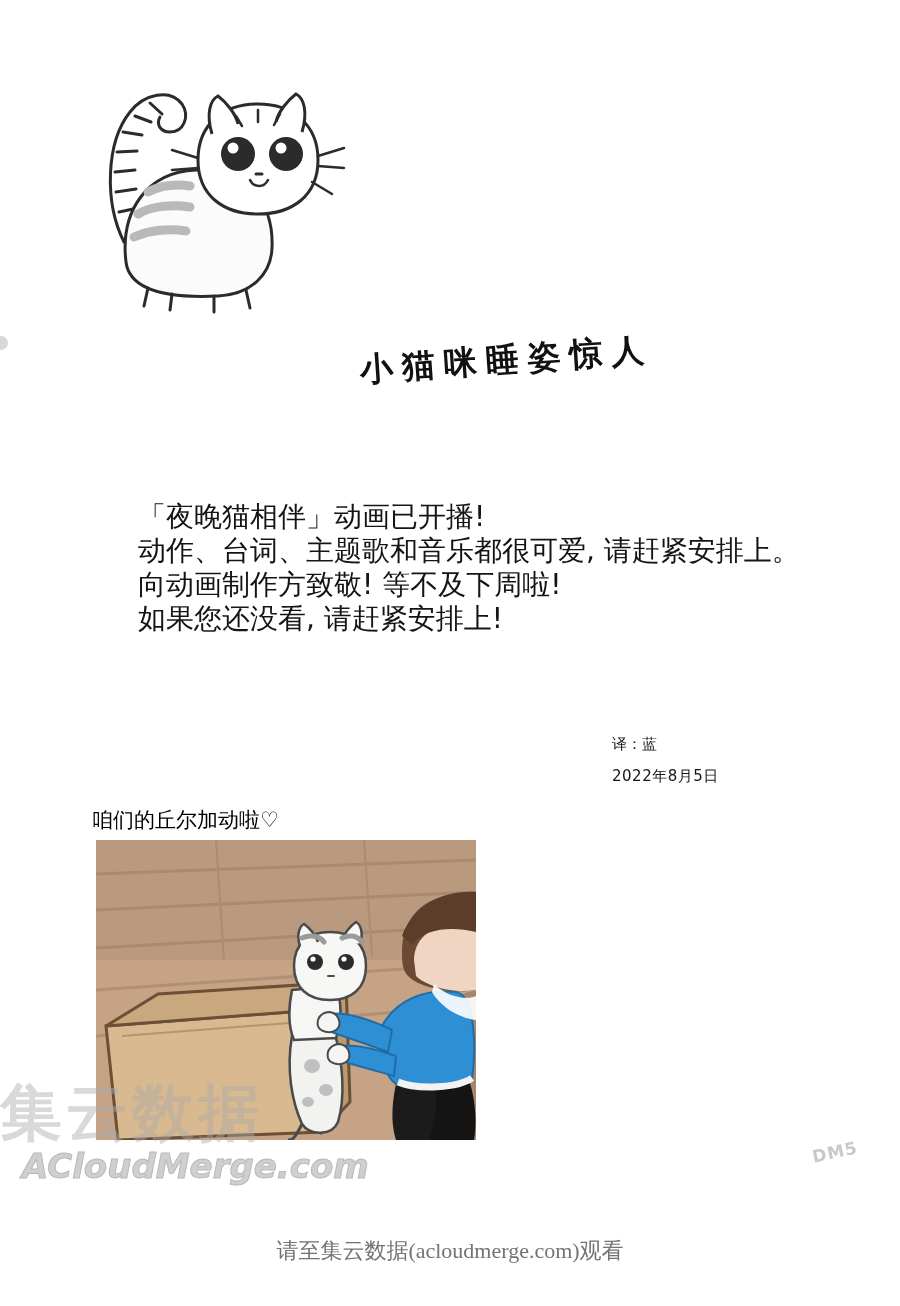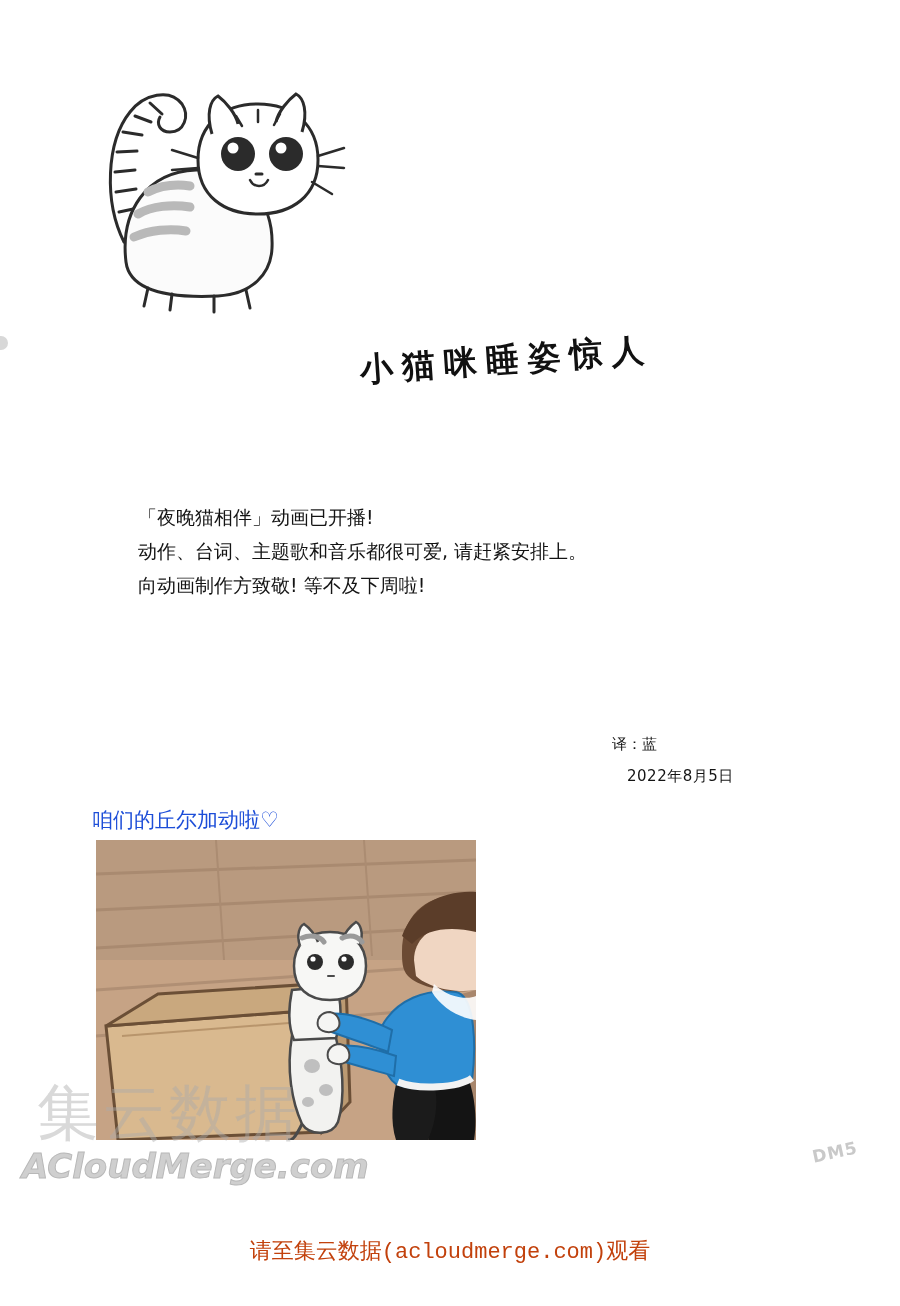--- a/index.html
+++ b/index.html
@@ -46,47 +46,47 @@
     transform-origin: left center;
   }
 
   
   .body-text {
     position: absolute;
     left: 138px;
     top: 500px;
     width: 680px;
     font-family: "DejaVu Sans", sans-serif;
-    font-size: 19px;
+    font-size: 28px;
     line-height: 34px;
     color: #141414;
   }
   .body-text .line { white-space: pre; }
 
   
   .signature {
     position: absolute;
     left: 612px;
     top: 728px;
     width: 220px;
     font-family: "DejaVu Sans", sans-serif;
     font-size: 15px;
     line-height: 32px;
     color: #141414;
   }
-  .signature .sig-date { letter-spacing: 0.5px; margin-left: 15px; }
+  .signature .sig-date { letter-spacing: 0.5px; }
 
   
   .photo-caption {
     position: absolute;
     left: 92px;
     top: 806px;
     font-family: "DejaVu Sans", sans-serif;
     font-size: 21px;
-    color: #1d4ed8;
+    color: #000000;
     white-space: nowrap;
   }
 
   
   .photo-panel {
     position: absolute;
     left: 96px;
     top: 840px;
     width: 380px;
     height: 300px;
@@ -99,28 +99,27 @@
   .watermark {
     position: absolute;
     left: 0px;
     top: 1080px;
     width: 420px;
     height: 130px;
     pointer-events: none;
   }
   .watermark .wm-cn {
     font-family: "DejaVu Sans", sans-serif;
-    font-weight: normal;
+    font-weight: bold;
     font-size: 62px;
     color: rgba(170,170,170,0.45);
     letter-spacing: 4px;
     line-height: 66px;
     padding-left: 0;
     white-space: nowrap;
-    margin-left: 37px;
   }
   .watermark .wm-en {
     font-family: "DejaVu Sans", sans-serif;
     font-weight: bold;
     font-style: italic;
     font-size: 34px;
     color: #cfcfcf;
     letter-spacing: 0px;
     padding-left: 22px;
     white-space: nowrap;
@@ -141,23 +140,23 @@
     white-space: nowrap;
   }
 
   
   .footer {
     position: absolute;
     left: 0;
     top: 1236px;
     width: 900px;
     text-align: center;
-    font-family: Liberation Mono, monospace;
+    font-family: Liberation Serif, serif;
     font-size: 22px;
-    color: #c2410c;
+    color: #737373;
     white-space: nowrap;
   }
 
   
   .edge-mark {
     position: absolute;
     left: -6px;
     top: 336px;
     width: 14px;
     height: 14px;
@@ -222,20 +221,21 @@
 <div class="edge-mark"></div>
 
 <div class="title-block">
   <span class="title-text">小猫咪睡姿惊人</span>
 </div>
 
 <div class="body-text">
   <div class="line">「夜晚猫相伴」动画已开播!</div>
   <div class="line">动作、台词、主题歌和音乐都很可爱, 请赶紧安排上。</div>
   <div class="line">向动画制作方致敬! 等不及下周啦!</div>
+  <div class="line">如果您还没看, 请赶紧安排上!</div>
 </div>
 
 <div class="signature">
   <div class="sig-translator">译：蓝</div>
   <div class="sig-date">2022年8月5日</div>
 </div>
 
 <div class="photo-caption">咱们的丘尔加动啦♡</div>
 
 <div class="photo-panel">

